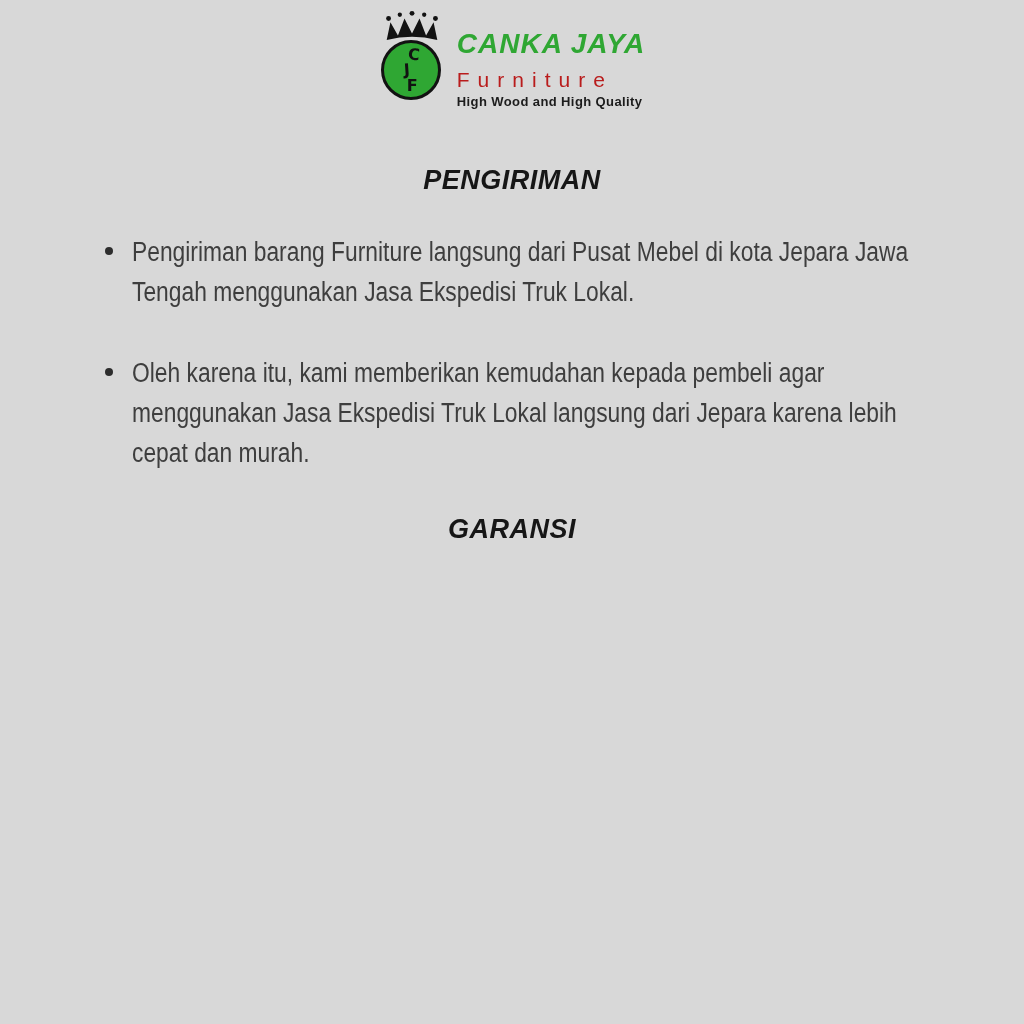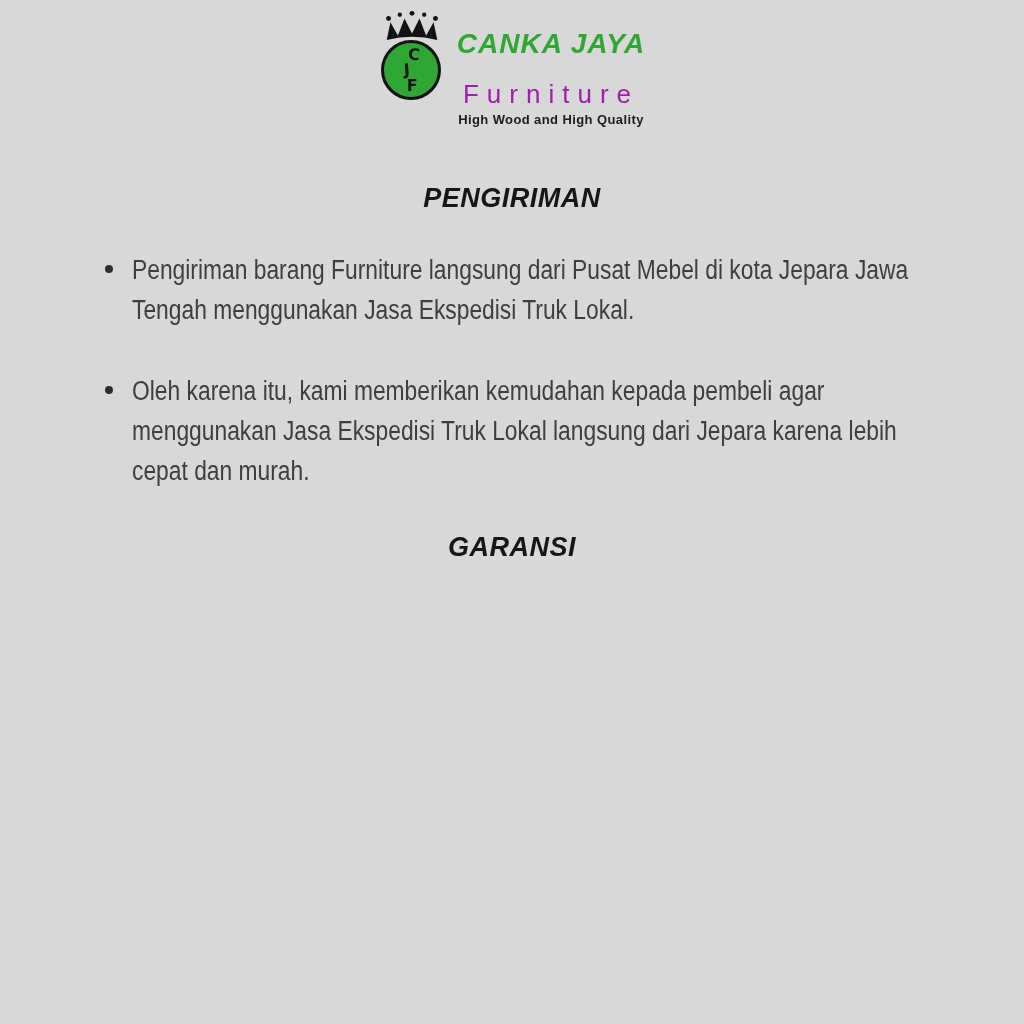--- a/index.html
+++ b/index.html
@@ -33,34 +33,34 @@
     font-family: "DejaVu Sans", sans-serif;
     font-weight: bold;
     font-size: 16px;
     color: #121212;
     line-height: 1;
   }
   .m-c { top: 4px;  left: 24px; transform: rotate(6deg); }
   .m-j { top: 19px; left: 20px; transform: rotate(-4deg); }
   .m-f { top: 35px; left: 23px; }
 
-  .logo-text { padding-top: 22px; text-align: center; }
+  .logo-text { padding-top: 22px; }
   .brand-name {
     color: #2fa733;
     font-size: 28px;
     font-weight: bold;
     font-style: italic;
     letter-spacing: 1px;
     white-space: nowrap;
   }
   .brand-sub {
-    color: #a21caf;
-    font-size: 26px;
+    color: #b91c1c;
+    font-size: 21px;
     letter-spacing: 8px;
-    margin-top: 19px;
+    margin-top: 8px;
     white-space: nowrap;
   }
   .brand-tagline {
     color: #1c1c1c;
     font-size: 13px;
     font-weight: bold;
     letter-spacing: 0.4px;
     margin-top: 2px;
     white-space: nowrap;
   }

